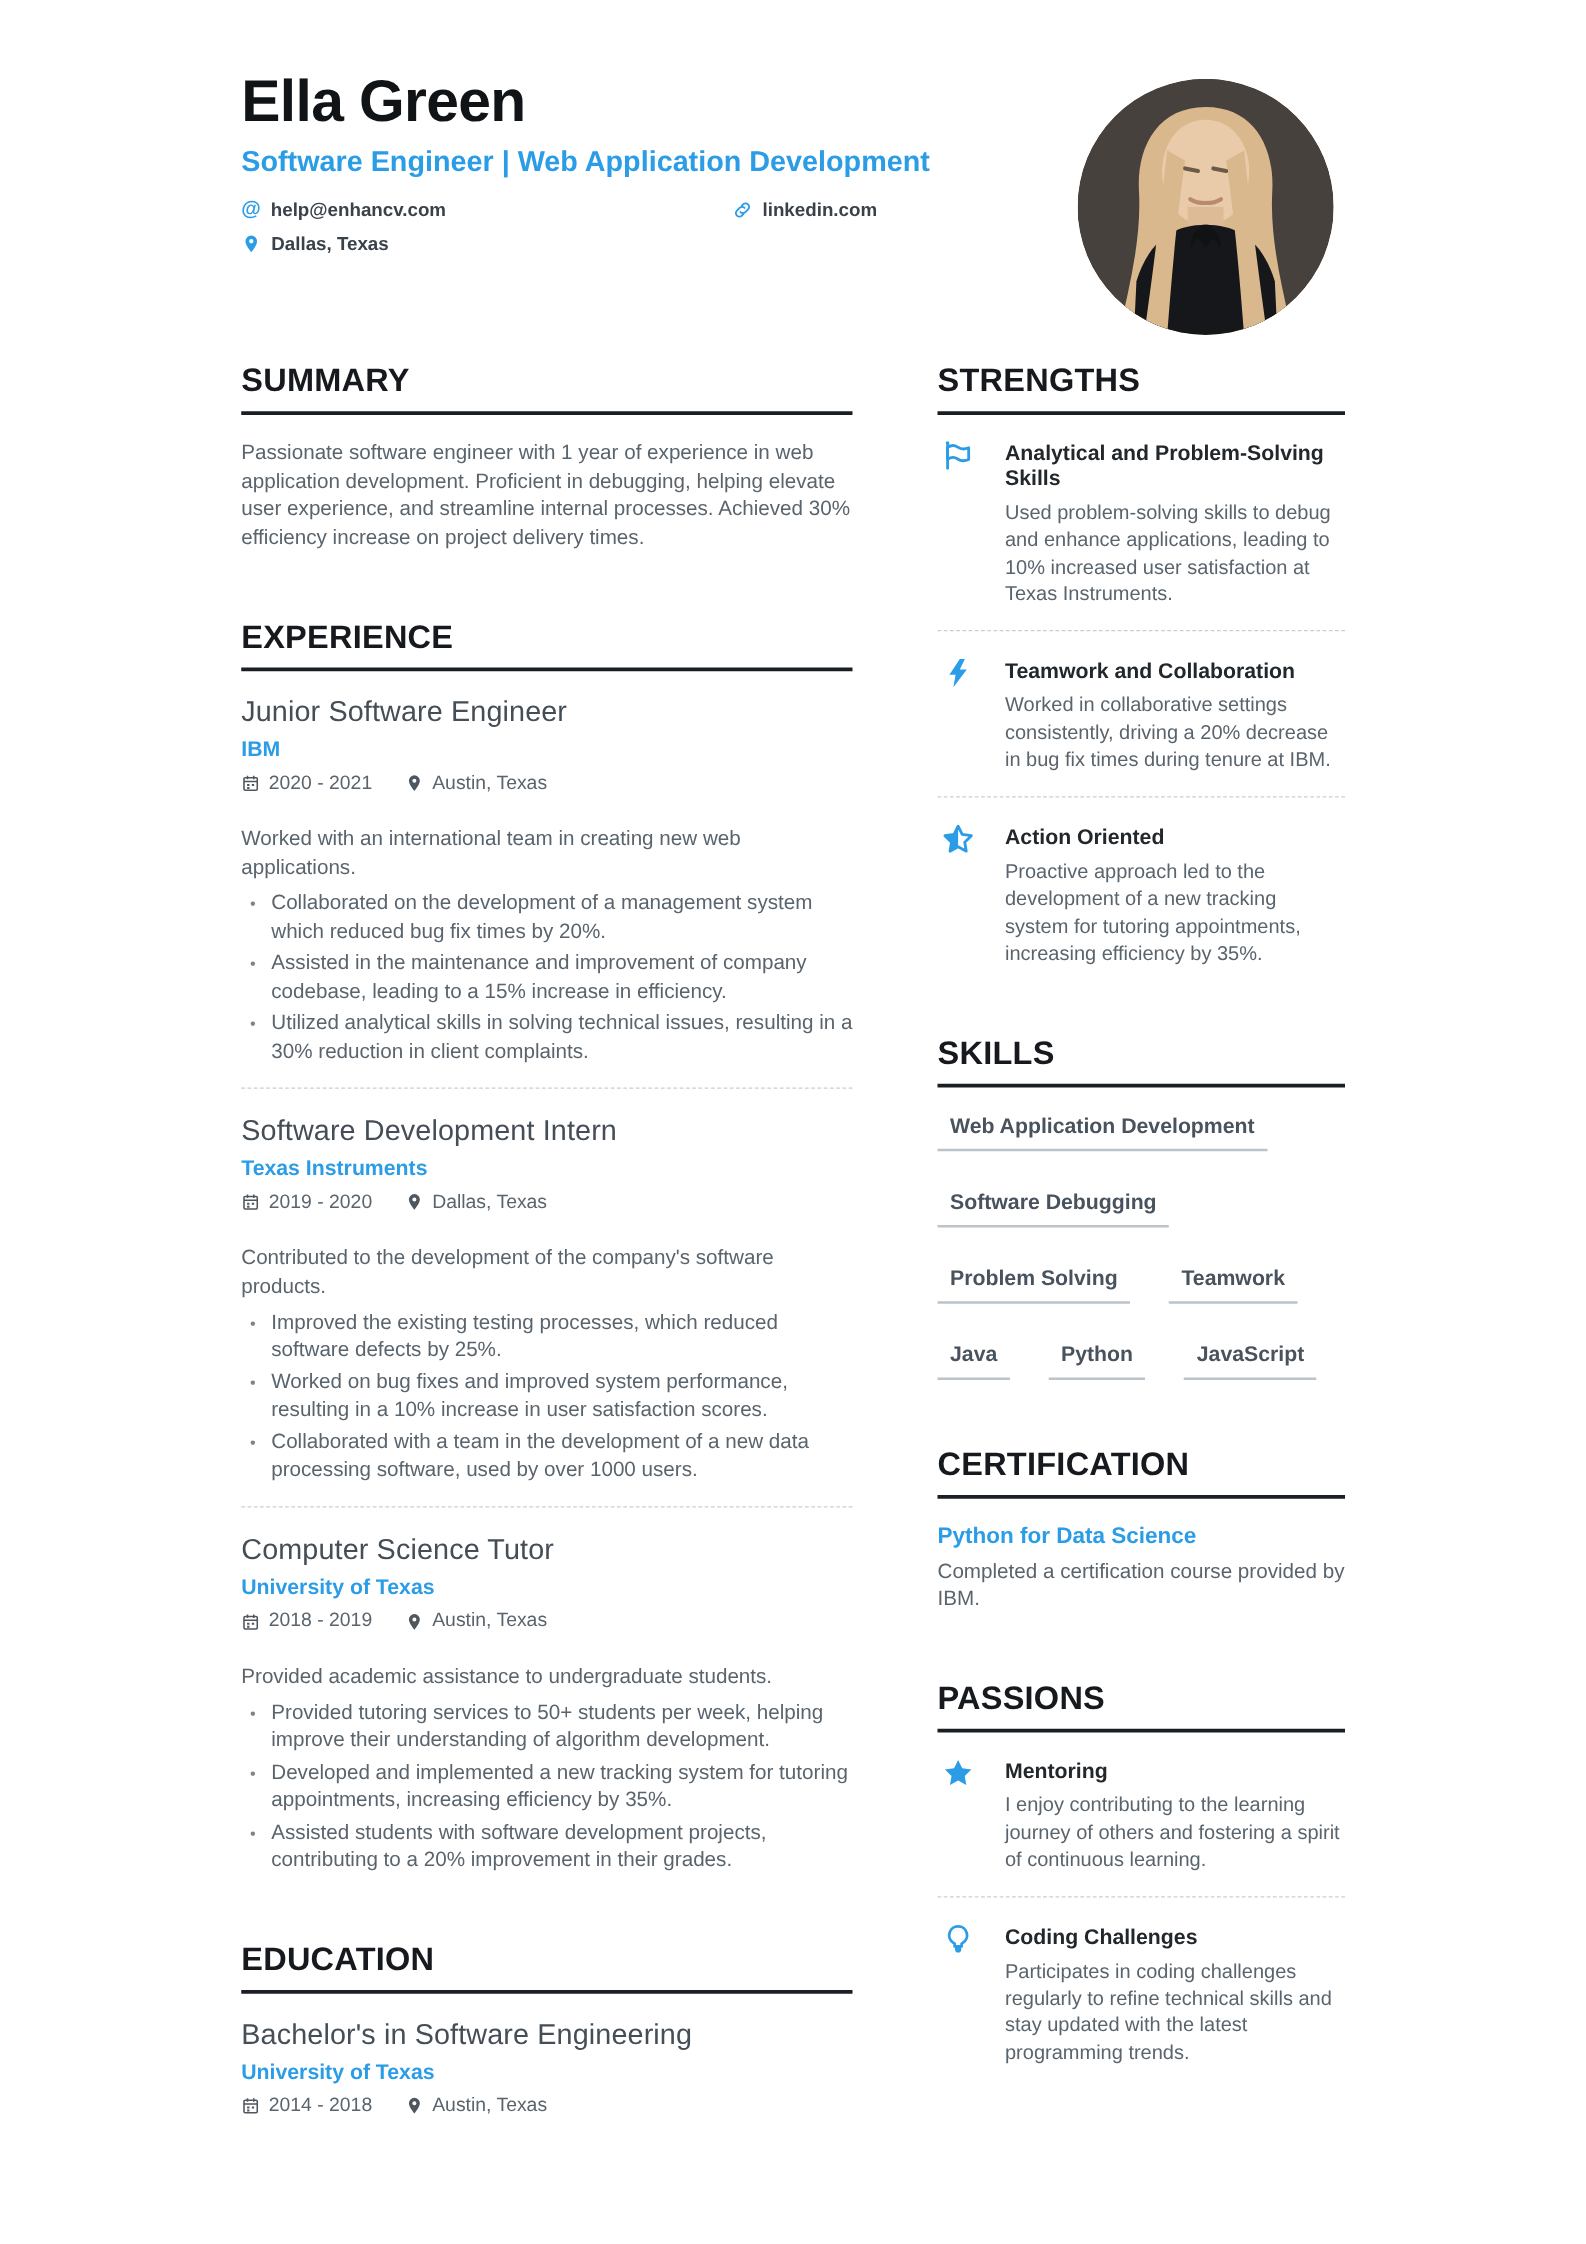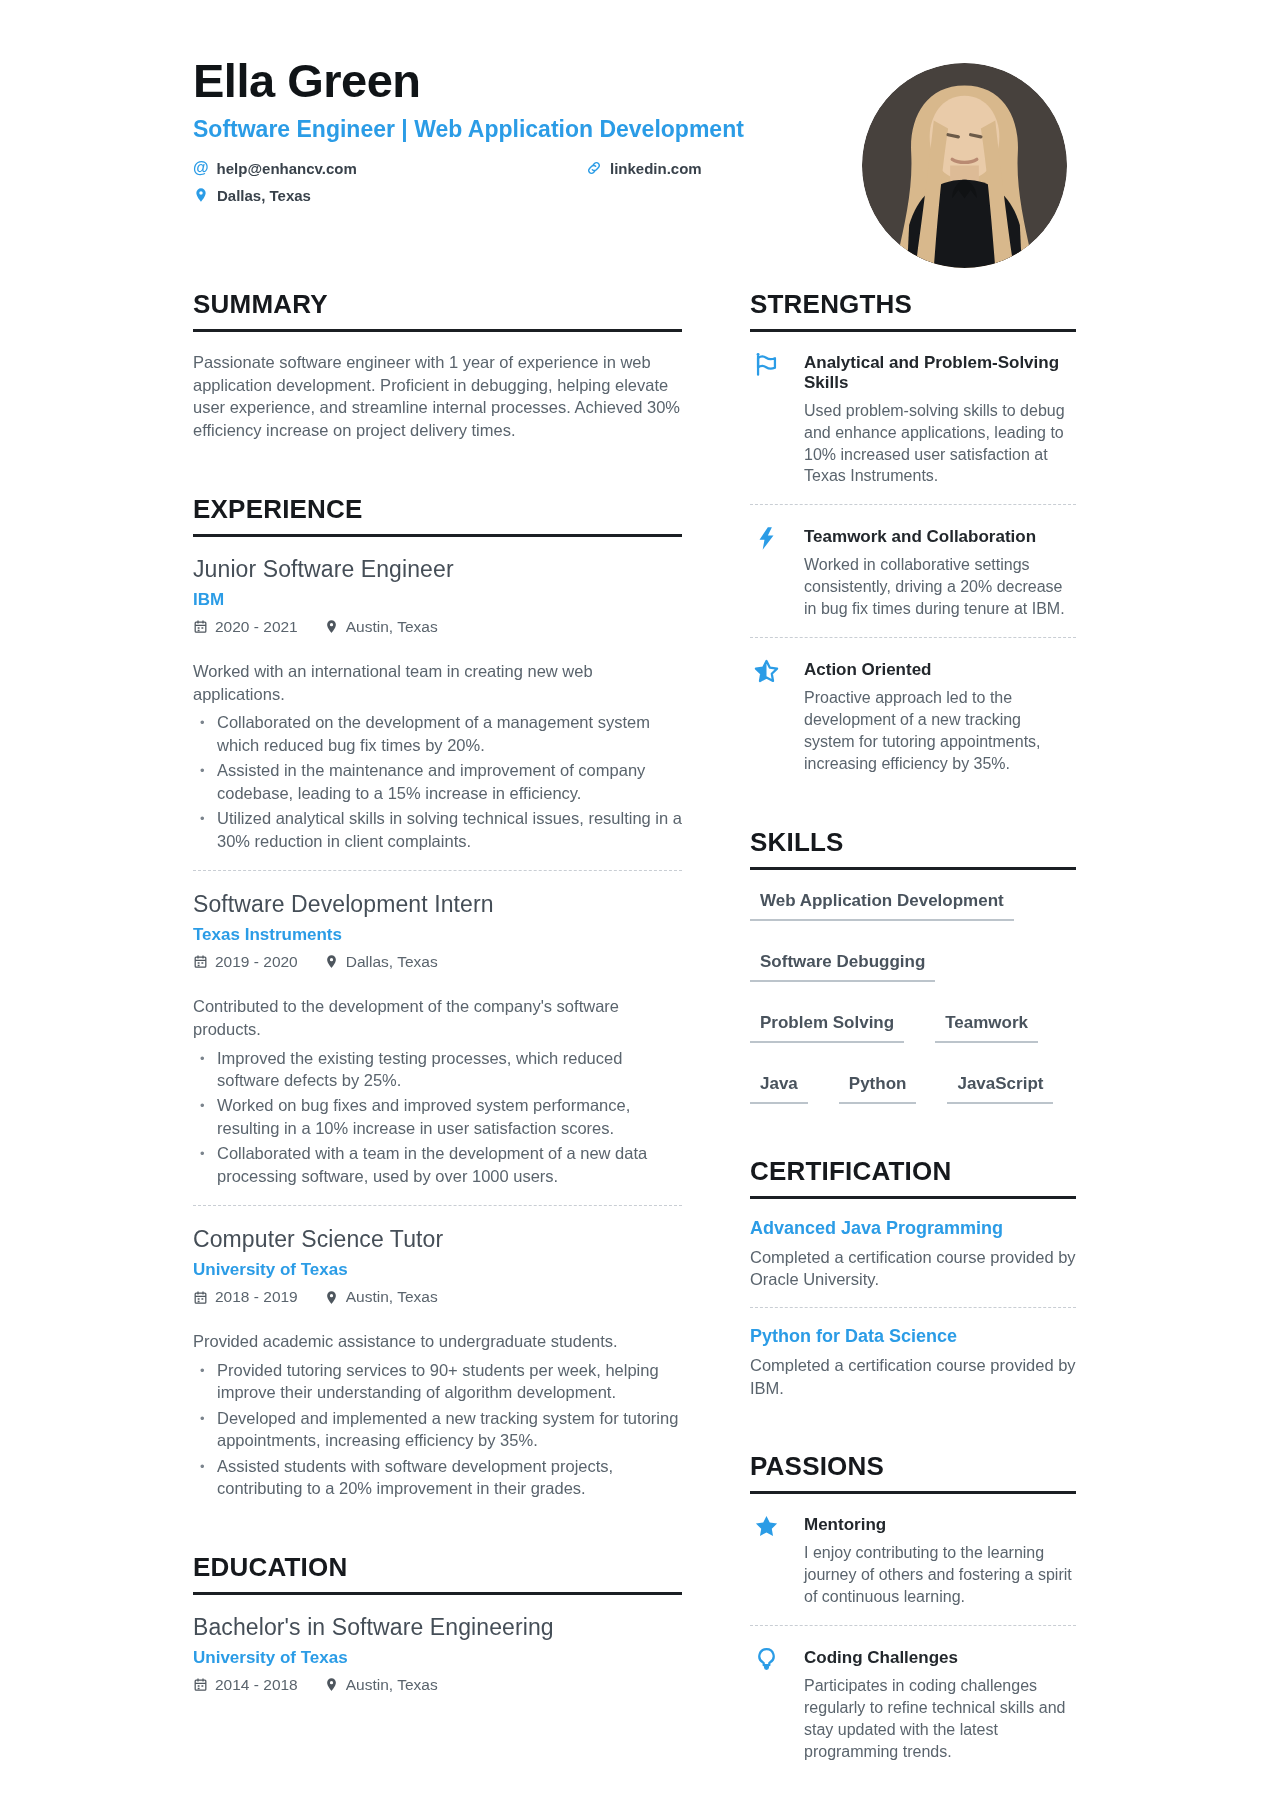--- a/index.html
+++ b/index.html
@@ -248,21 +248,21 @@
                     <svg viewBox="0 0 24 24" fill="currentColor">
                       <path d="M12 2a7 7 0 0 0-7 7c0 5.2 7 13 7 13s7-7.8 7-13a7 7 0 0 0-7-7zm0 9.6A2.6 2.6 0 1 1 12 6.4a2.6 2.6 0 0 1 0 5.2z"></path>
                     </svg>
                   </span>
                   <span>Austin, Texas</span>
                 </span>
               </div>
               <p class="desc">Provided academic assistance to undergraduate students.</p>
               <ul class="bullets">
 
-              <li>Provided tutoring services to 90+ students per week, helping improve their understanding of algorithm development.</li>
+              <li>Provided tutoring services to 50+ students per week, helping improve their understanding of algorithm development.</li>
                 <li>Developed and implemented a new tracking system for tutoring appointments, increasing efficiency by 35%.</li>
                 <li>Assisted students with software development projects, contributing to a 20% improvement in their grades.</li>
               </ul>
             </article>
           </div>
       </section>
 
       <section class="edu">
         <h2 class="sec">EDUCATION</h2>
         <h3>Bachelor's in Software Engineering</h3>
@@ -346,24 +346,20 @@
             <span class="skill-tag">Java</span>
             <span class="skill-tag">Python</span>
             <span class="skill-tag">JavaScript</span>
           </div>
       </section>
 
       <section>
         <h2 class="sec">CERTIFICATION</h2>
         <div>
 
-            <div class="cert-item">
-              <div class="cert-title">Advanced Java Programming</div>
-              <div class="cert-text">Completed a certification course provided by Oracle University.</div>
-            </div>
 
             <div class="cert-item">
               <div class="cert-title">Python for Data Science</div>
               <div class="cert-text">Completed a certification course provided by IBM.</div>
             </div>
           </div>
       </section>
 
       <section>
         <h2 class="sec">PASSIONS</h2>

